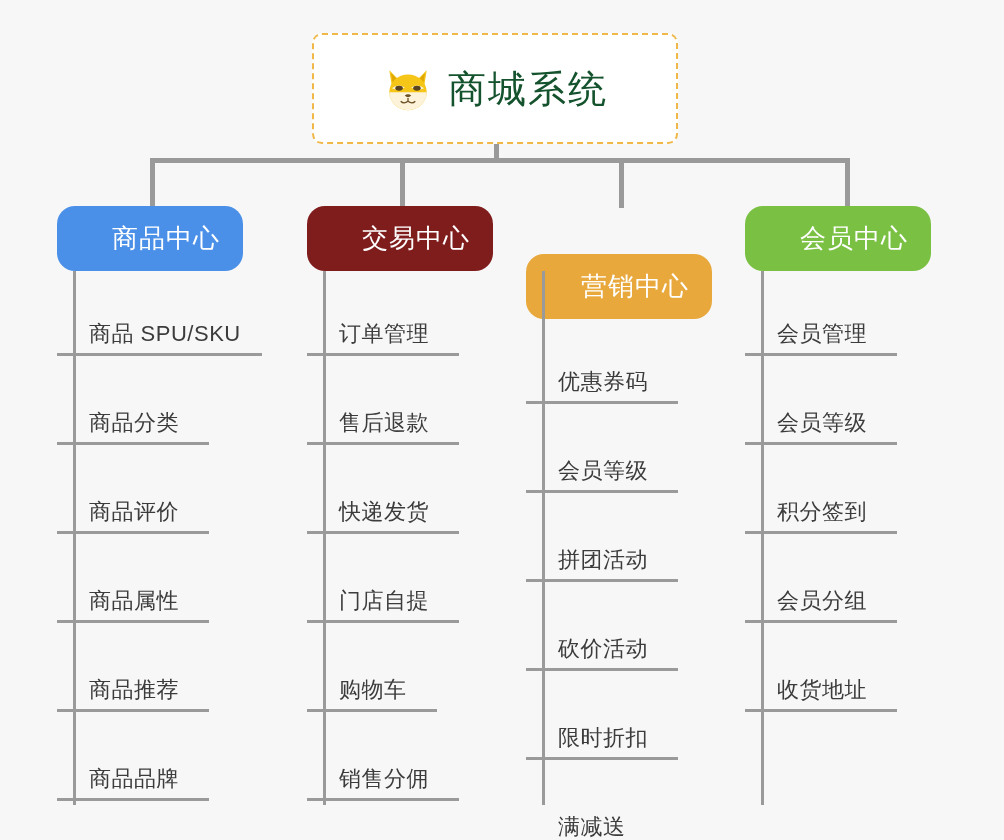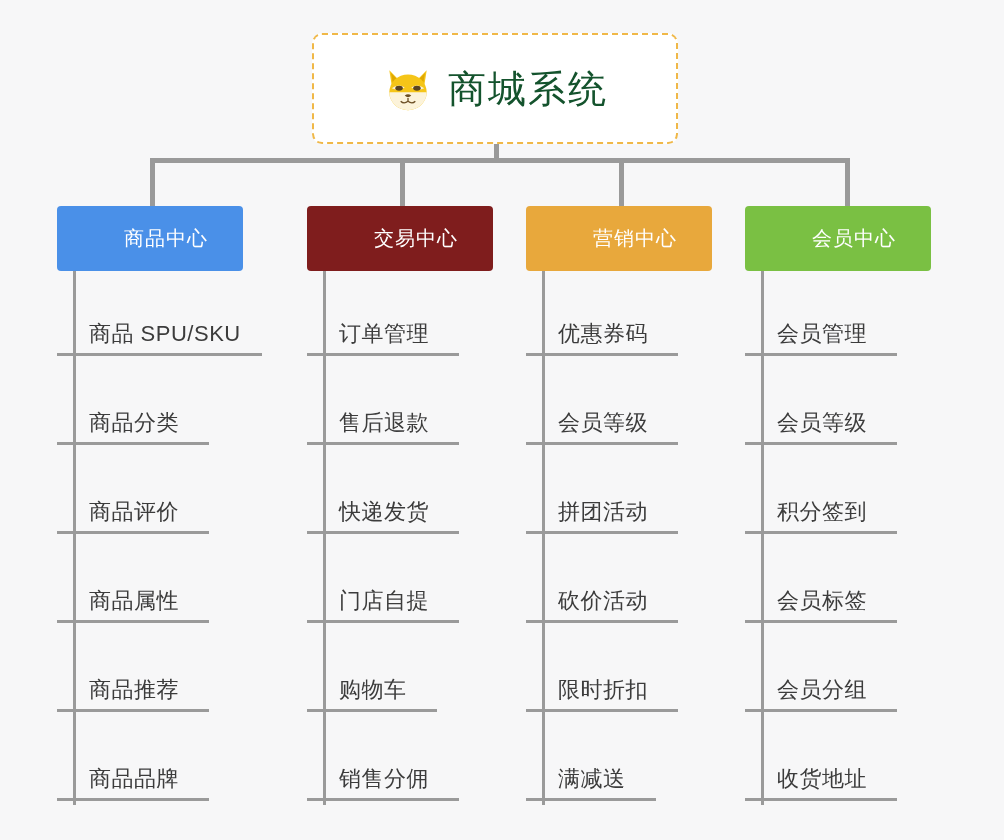--- a/index.html
+++ b/index.html
@@ -65,26 +65,26 @@
   
   .drop { top: 158px; width: 5px; height: 50px; }
 
   
   .column {
     position: absolute;
     top: 206px;
   }
   .cat-box {
     height: 65px;
-    border-radius: 4px;
+    border-radius: 18px;
     display: flex;
     align-items: center;
     justify-content: center;
     color: #ffffff;
-    font-size: 20px;
+    font-size: 26px;
     letter-spacing: 1px;
     white-space: nowrap;
     padding-left: 32px;
   }
 
   
   .trunk {
     position: absolute;
     width: 3px;
     background: #9a9a9a;
@@ -203,21 +203,21 @@
           <div class="leaf-underline" style="width: 130px; background: rgb(154, 154, 154);"></div>
         </div>
         <div class="leaf">
           <div class="leaf-label">销售分佣</div>
           <div class="leaf-underline" style="width: 152px; background: rgb(154, 154, 154);"></div>
         </div>
       </div>
       <div class="trunk" style="left: 16px; top: 65px; height: 534px; background: rgb(154, 154, 154);"></div>
     </div>
     <div class="column" style="left: 526px; width: 186px;">
-      <div class="cat-box" style="background: rgb(232, 168, 60);">营销中心</div>
+      <div class="cat-box" style="background: rgb(232, 168, 60); margin-top: 48px;">营销中心</div>
       <div class="leaves">
         <div class="leaf">
           <div class="leaf-label">优惠券码</div>
           <div class="leaf-underline" style="width: 152px; background: rgb(154, 154, 154);"></div>
         </div>
         <div class="leaf">
           <div class="leaf-label">会员等级</div>
           <div class="leaf-underline" style="width: 152px; background: rgb(154, 154, 154);"></div>
         </div>
         <div class="leaf">
@@ -248,24 +248,20 @@
         </div>
         <div class="leaf">
           <div class="leaf-label">会员等级</div>
           <div class="leaf-underline" style="width: 152px; background: rgb(154, 154, 154);"></div>
         </div>
         <div class="leaf">
           <div class="leaf-label">积分签到</div>
           <div class="leaf-underline" style="width: 152px; background: rgb(154, 154, 154);"></div>
         </div>
         <div class="leaf">
-          <div class="leaf-label">会员标签</div>
-          <div class="leaf-underline" style="width: 152px; background: rgb(154, 154, 154);"></div>
-        </div>
-        <div class="leaf">
           <div class="leaf-label">会员分组</div>
           <div class="leaf-underline" style="width: 152px; background: rgb(154, 154, 154);"></div>
         </div>
         <div class="leaf">
           <div class="leaf-label">收货地址</div>
           <div class="leaf-underline" style="width: 152px; background: rgb(154, 154, 154);"></div>
         </div>
       </div>
       <div class="trunk" style="left: 16px; top: 65px; height: 534px; background: rgb(154, 154, 154);"></div>
     </div>

